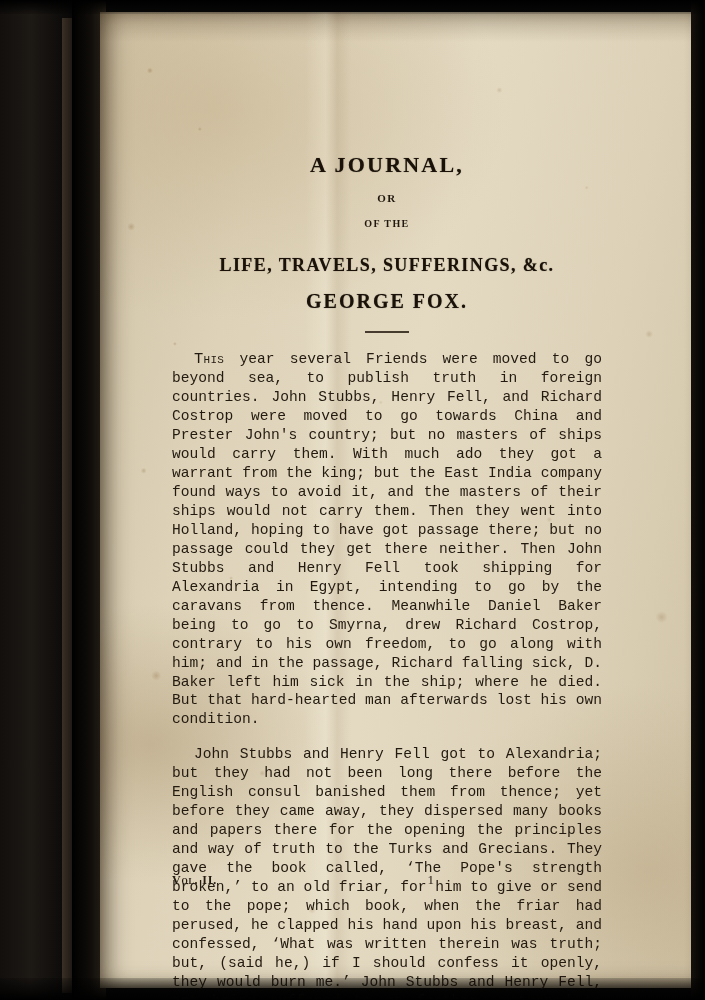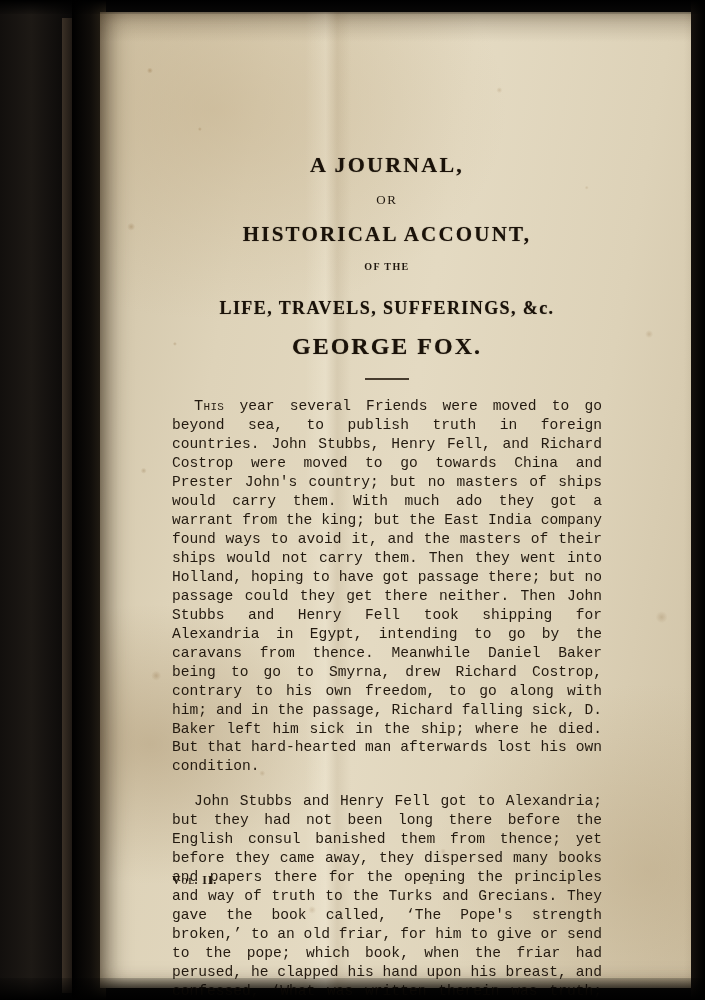--- a/index.html
+++ b/index.html
@@ -118,26 +118,26 @@
 
   .title-main {
     text-align: center;
     font-family: "Liberation Serif", serif;
     font-weight: bold;
     letter-spacing: 2.2px;
     color: #1a1209;
     text-shadow: 0 0 1px rgba(26,18,9,0.5);
   }
   .t1 { font-size: 22px; margin: 0 0 14px 0; }
-  .t-or { font-size: 13px; letter-spacing: 1.6px; margin: 0 0 14px 0; text-align:center; font-weight: normal; }
+  .t-or { font-size: 11px; letter-spacing: 1.6px; margin: 0 0 14px 0; text-align:center; font-weight: bold; }
   .t2 { font-size: 21px; margin: 0 0 14px 0; }
   .t-ofthe { font-size: 10px; letter-spacing: 1.4px; margin: 0 0 26px 0; text-align:center; font-weight: bold; }
   .t3 { font-size: 18px; margin: 0 0 14px 0; letter-spacing: 1.4px; }
   .t-of { font-size: 10px; letter-spacing: 1.4px; margin: 0 0 14px 0; text-align:center; font-weight: bold; }
-  .t4 { font-size: 24px; margin: 0 0 18px 0; letter-spacing: 2px; }
+  .t4 { font-size: 20px; margin: 0 0 18px 0; letter-spacing: 2px; }
 
   #rule {
     width: 44px;
     height: 2px;
     background: #2a2014;
     margin: 0 auto 16px auto;
     opacity: .85;
   }
 
   p.body {
@@ -207,21 +207,20 @@
 
   <div id="page">
     <div id="foxing"></div>
     <div id="crease"></div>
     <div id="leaf-top-shade"></div>
     <div id="leaf-right-shade"></div>
 
     <div id="textblock">
       <div class="title-main t1">A JOURNAL,</div>
       <div class="t-or">OR</div>
-      <div class="title-main t2">HISTORICAL ACCOUNT,</div>
       <div class="t-ofthe">OF THE</div>
       <div class="title-main t3">LIFE, TRAVELS, SUFFERINGS, &amp;c.</div>
       <div class="title-main t4">GEORGE FOX.</div>
 
       <div id="rule"></div>
 
       <p class="body" id="para1"><span class="smallcaps">This</span><span> year several Friends were moved to go beyond sea, to publish truth in foreign countries. John Stubbs, Henry Fell, and Richard Costrop were moved to go towards China and Prester John's country; but no masters of ships would carry them. With much ado they got a warrant from the king; but the East India company found ways to avoid it, and the masters of their ships would not carry them. Then they went into Holland, hoping to have got passage there; but no passage could they get there neither. Then John Stubbs and Henry Fell took shipping for Alexandria in Egypt, intending to go by the caravans from thence. Meanwhile Daniel Baker being to go to Smyrna, drew Richard Costrop, contrary to his own freedom, to go along with him; and in the passage, Richard falling sick, D. Baker left him sick in the ship; where he died. But that hard-hearted man afterwards lost his own condition.</span></p>
 
       <p class="body" id="para2"><span>John Stubbs and Henry Fell got to Alexandria; but they had not been long there before the English consul banished them from thence; yet before they came away, they dispersed many books and papers there for the opening the principles and way of truth to the Turks and Grecians. They gave the book called, ‘The Pope's strength broken,’ to an old friar, for him to give or send to the pope; which book, when the friar had perused, he clapped his hand upon his breast, and confessed, ‘What was written therein was truth; but, (said he,) if I should confess it openly, they would burn me.’ John Stubbs and Henry Fell, not being suffered to go farther, returned to England, and came to London again. John had a vision that the English and Dutch, who had joined together not to carry them, ‘would fall out one with another.’ And so it came to pass.</span></p>
 

